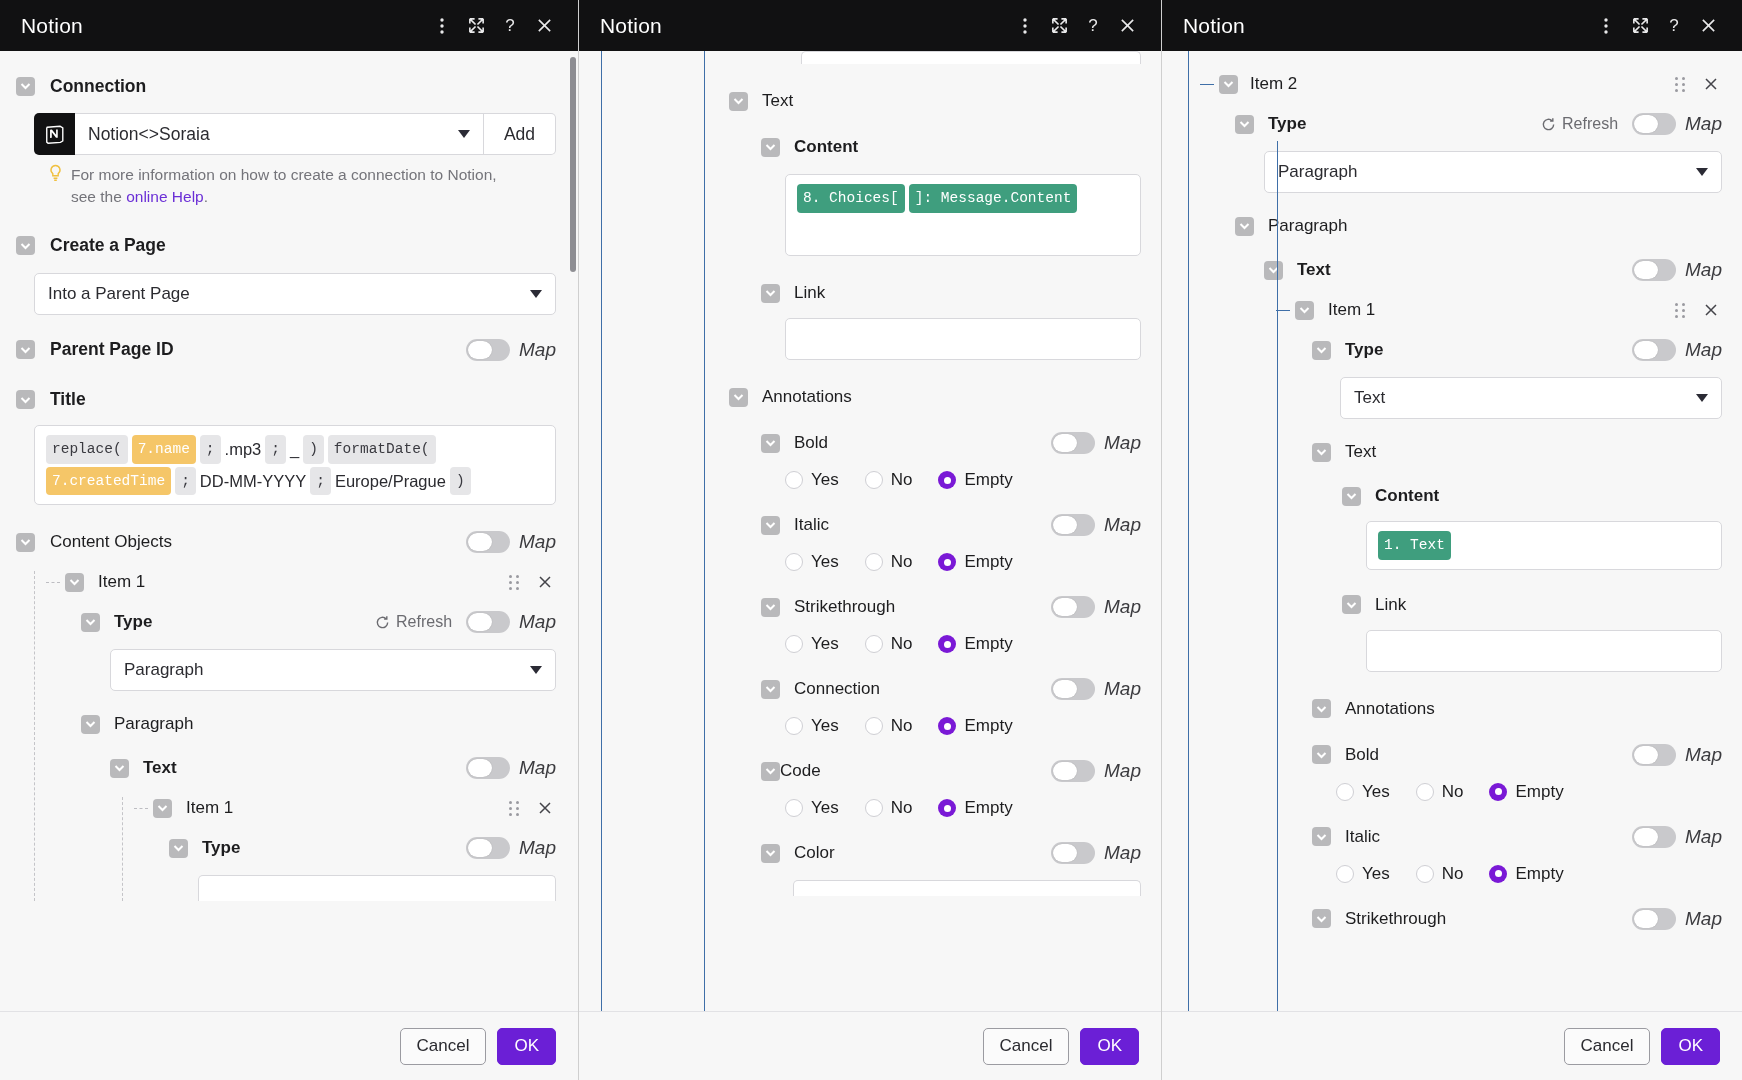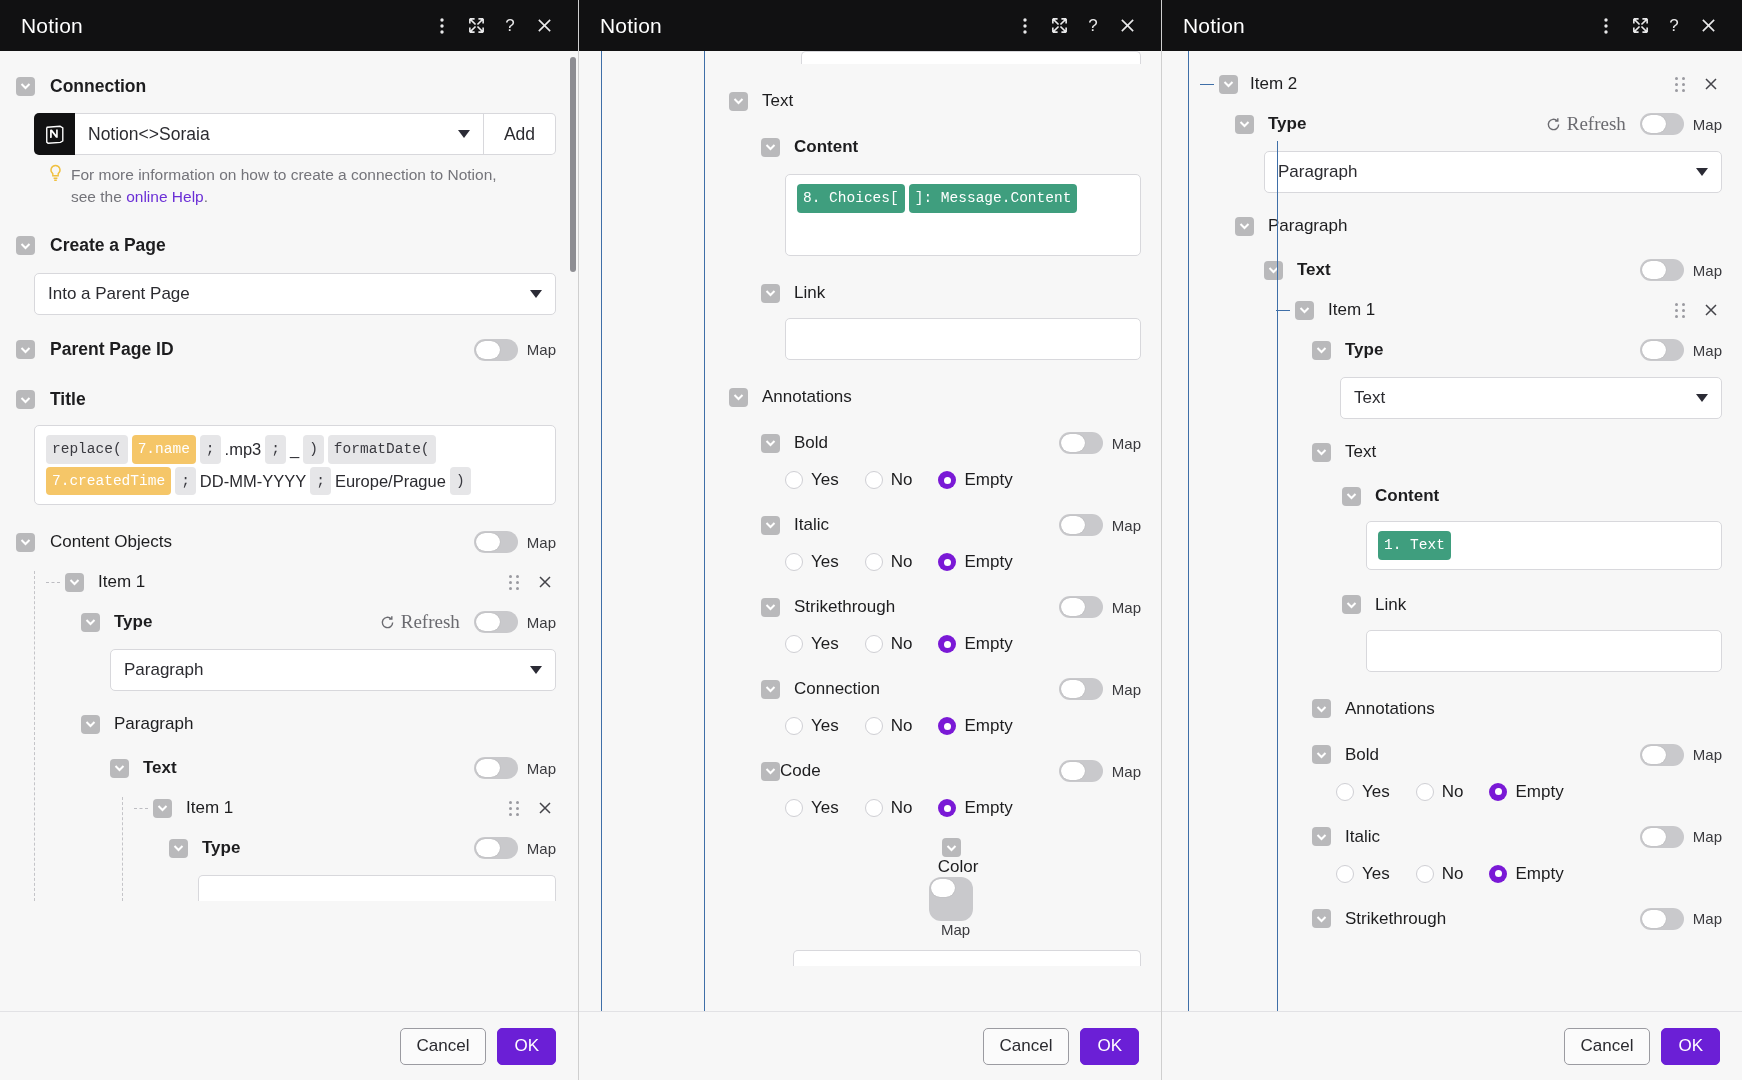--- a/index.html
+++ b/index.html
@@ -40,24 +40,24 @@
          flex: 0 0 19px; cursor: pointer; }
   .chk svg { display:block; }
 
   .spacer { flex: 1 1 auto; }
 
   
   .toggle { width: 44px; height: 22px; border-radius: 12px; background: #c9c9cc;
             position: relative; flex: 0 0 44px; cursor: pointer; }
   .toggle::after { content: ""; position: absolute; top: 2px; left: 2px; width: 24px; height: 18px;
                    border-radius: 10px; background: #ffffff; box-shadow: 0 0 1px rgba(0,0,0,.25); }
-  .maplabel { font-size: 15px; color: #3b3b3f; margin-left: 9px; }
+  .maplabel { font-size: 19px; color: #3b3b3f; margin-left: 9px; font-style: italic; }
 
   .refresh { display: inline-flex; align-items: center; gap: 6px; color: #6b6b70;
-             font-size: 19px; margin-right: 14px; cursor: pointer; font-family: Liberation Serif, serif; }
+             font-size: 16px; margin-right: 14px; cursor: pointer; }
 
   
   .field { background: #ffffff; border: 1px solid #d8d8dc; border-radius: 5px;
            height: 42px; display: flex; align-items: center; padding: 0 13px;
            font-size: 17px; color: #2b2b30; }
   .field .caret { margin-left: auto; }
   .caret { width: 0; height: 0; border-left: 6.5px solid transparent;
            border-right: 6.5px solid transparent; border-top: 8px solid #2b2b35; }
 
   .tokenbox { background:#fff; border:1px solid #d8d8dc; border-radius:5px; min-height:42px;
@@ -602,21 +602,21 @@
                       <span class="rdot"></span>
                       <span class="rlabel">No</span>
                     </span>
                     <span class="radio">
                       <span class="rdot on"></span>
                       <span class="rlabel">Empty</span>
                     </span>
                   </div>
                 </div>
                 <div class="mt20">
-                  <div class="row" style="padding-left: 32px; flex-direction: column;">
+                  <div class="row" style="padding-left: 32px;">
                     <span class="chk">
                       <svg width="11" height="8" viewBox="0 0 11 8" fill="none" stroke="#fff" stroke-width="2">
                         <path d="M1.5 2l4 4 4-4"></path>
                       </svg>
                     </span>
                     <span class="lbl" style="margin-left:14px;">Color</span>
                     <span class="spacer"></span>
                     <span class="toggle"></span>
                     <span class="maplabel">Map</span>
                   </div>

